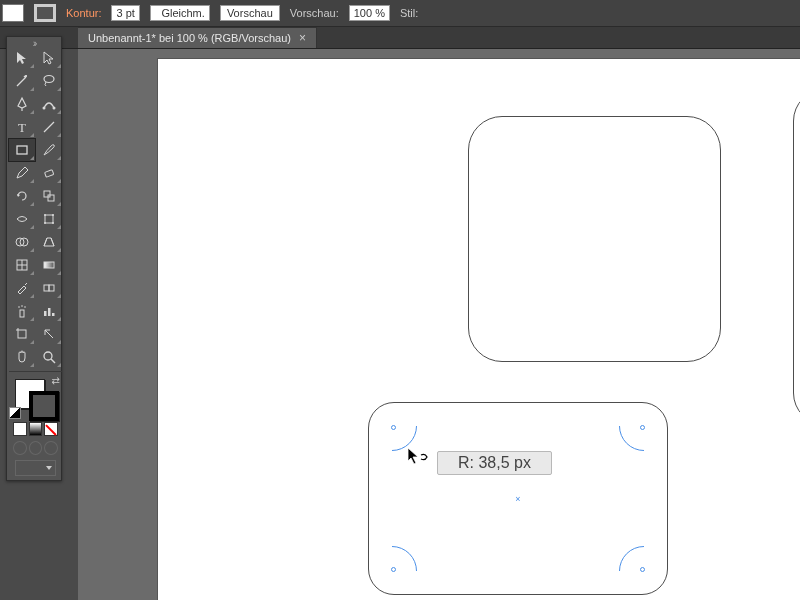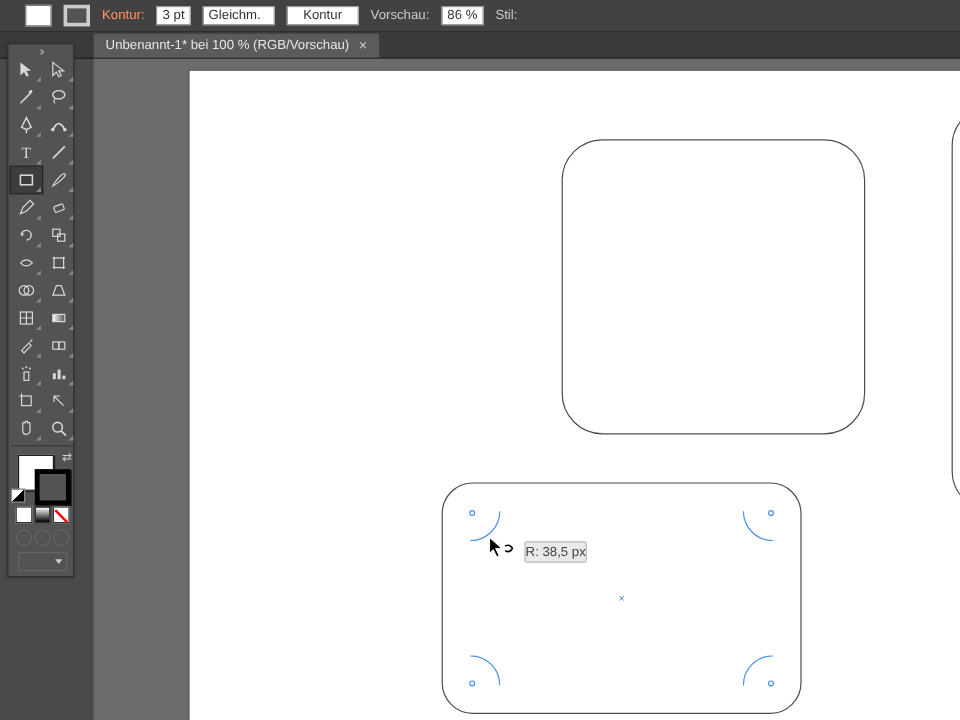--- a/index.html
+++ b/index.html
@@ -1,18 +1,18 @@
 <!DOCTYPE html>
 <html><head>
 <meta charset="utf-8">
 <style>
 * { box-sizing: border-box; margin: 0; padding: 0; }
 body { font-family: "Segoe UI", Tahoma, Arial, sans-serif; font-size: 11px; background: #4a4a4a; width: 800px; height: 600px; overflow: hidden; position: relative; }
 
-.top-bar { height: 27px; background: #424242; border-bottom: 1px solid #2a2a2a; display: flex; align-items: center; padding: 0 21px; gap: 10px; color: #ccc; }
+.top-bar { height: 27px; background: #424242; border-bottom: 1px solid #2a2a2a; display: flex; align-items: center; padding: 0 2px; gap: 10px; color: #ccc; }
 .top-bar .swatch { width: 22px; height: 18px; border: 1px solid #777; }
 .top-bar .label { font-size: 11px; white-space: nowrap; }
 .top-bar .field { background: #fff; color:#333; font-size:11px; padding:1px 4px; border:1px solid #999; }
 
 .tab-strip { height: 22px; background: #3a3a3a; border-bottom: 1px solid #222; display: flex; align-items: stretch; padding-left: 78px; }
 .tab { display: flex; align-items: center; padding: 0 10px; background: #5b5b5b; color: #e6e6e6; font-size: 11px; border-right: 1px solid #333; border-top: 1px solid #333; gap: 8px; }
 .tab-close { font-size: 12px; color: #ccc; }
 
 .tool-panel { position: absolute; left: 6px; top: 36px; width: 56px; background: #535353; border: 1px solid #2e2e2e; box-shadow: 0 1px 3px rgba(0,0,0,.4); padding: 2px; }
 .tool-panel-header { height: 8px; display:flex; justify-content:center; align-items:center; }
@@ -52,35 +52,35 @@
 .shape3 { position:absolute; left: 210px; top: 343px; width: 300px; height: 193px; border: 1.2px solid #4d4d4d; border-radius: 26px; }
 .corner-arc { position:absolute; width: 50px; height: 50px; border: 1.2px solid #4a8fe7; border-radius: 50%; }
 .ca-tl { left: -2px; top: -2px; clip-path: polygon(50% 50%, 100% 50%, 100% 100%, 50% 100%); }
 .ca-tr { right: -2px; top: -2px; clip-path: polygon(0 50%, 50% 50%, 50% 100%, 0 100%); }
 .ca-bl { left: -2px; bottom: -2px; clip-path: polygon(50% 0, 100% 0, 100% 50%, 50% 50%); }
 .ca-br { right: -2px; bottom: -2px; clip-path: polygon(0 0, 50% 0, 50% 50%, 0 50%); }
 .handle { position:absolute; width:5px;height:5px;border:1px solid #4a8fe7;background:#fff;border-radius:50%; }
 .center-x{position:absolute;left:50%;top:50%;transform:translate(-50%,-50%);color:#4a8fe7;font-size:9px;}
 
 .cursor-group{position:absolute; left: 249px; top: 388px;}
-.radius-bubble { position:absolute; left: 30px; top: 4px; background:#e9e9e9; border:1px solid #b8b8b8; border-radius:2px; padding:2px 0; font-size:11px; color:#444; white-space:nowrap; }
+.radius-bubble { position:absolute; left: 30px; top: 4px; background:#e9e9e9; border:1px solid #b8b8b8; border-radius:2px; padding:2px 20px; font-size:16px; color:#444; white-space:nowrap; }
 .cur-svg{width:26px;height:20px;}
 </style>
 </head>
 <body>
 
 <div class="top-bar">
   <div class="swatch" style="background:#fff"></div>
   <div class="swatch" style="background:#535353;border:3px solid #ccc"></div>
   <span class="label" style="color:#ff9662">Kontur:</span>
   <span class="field">3 pt</span>
-  <span class="field" style="width:60px;text-align:left">Gleichm.</span>
-  <span class="field" style="width:60px;text-align:center">Kontur</span>
+  <span class="field" style="width:60px;text-align:right">Gleichm.</span>
+  <span class="field" style="width:60px;text-align:center">Vorschau</span>
   <span class="label">Vorschau:</span>
-  <span class="field">86 %</span>
+  <span class="field">100 %</span>
   <span class="label">Stil:</span>
 </div>
 
 <div class="tab-strip">
   <div class="tab">
     <span>Unbenannt-1* bei 100 % (RGB/Vorschau)</span>
     <span class="tab-close">×</span>
   </div>
 </div>
 

